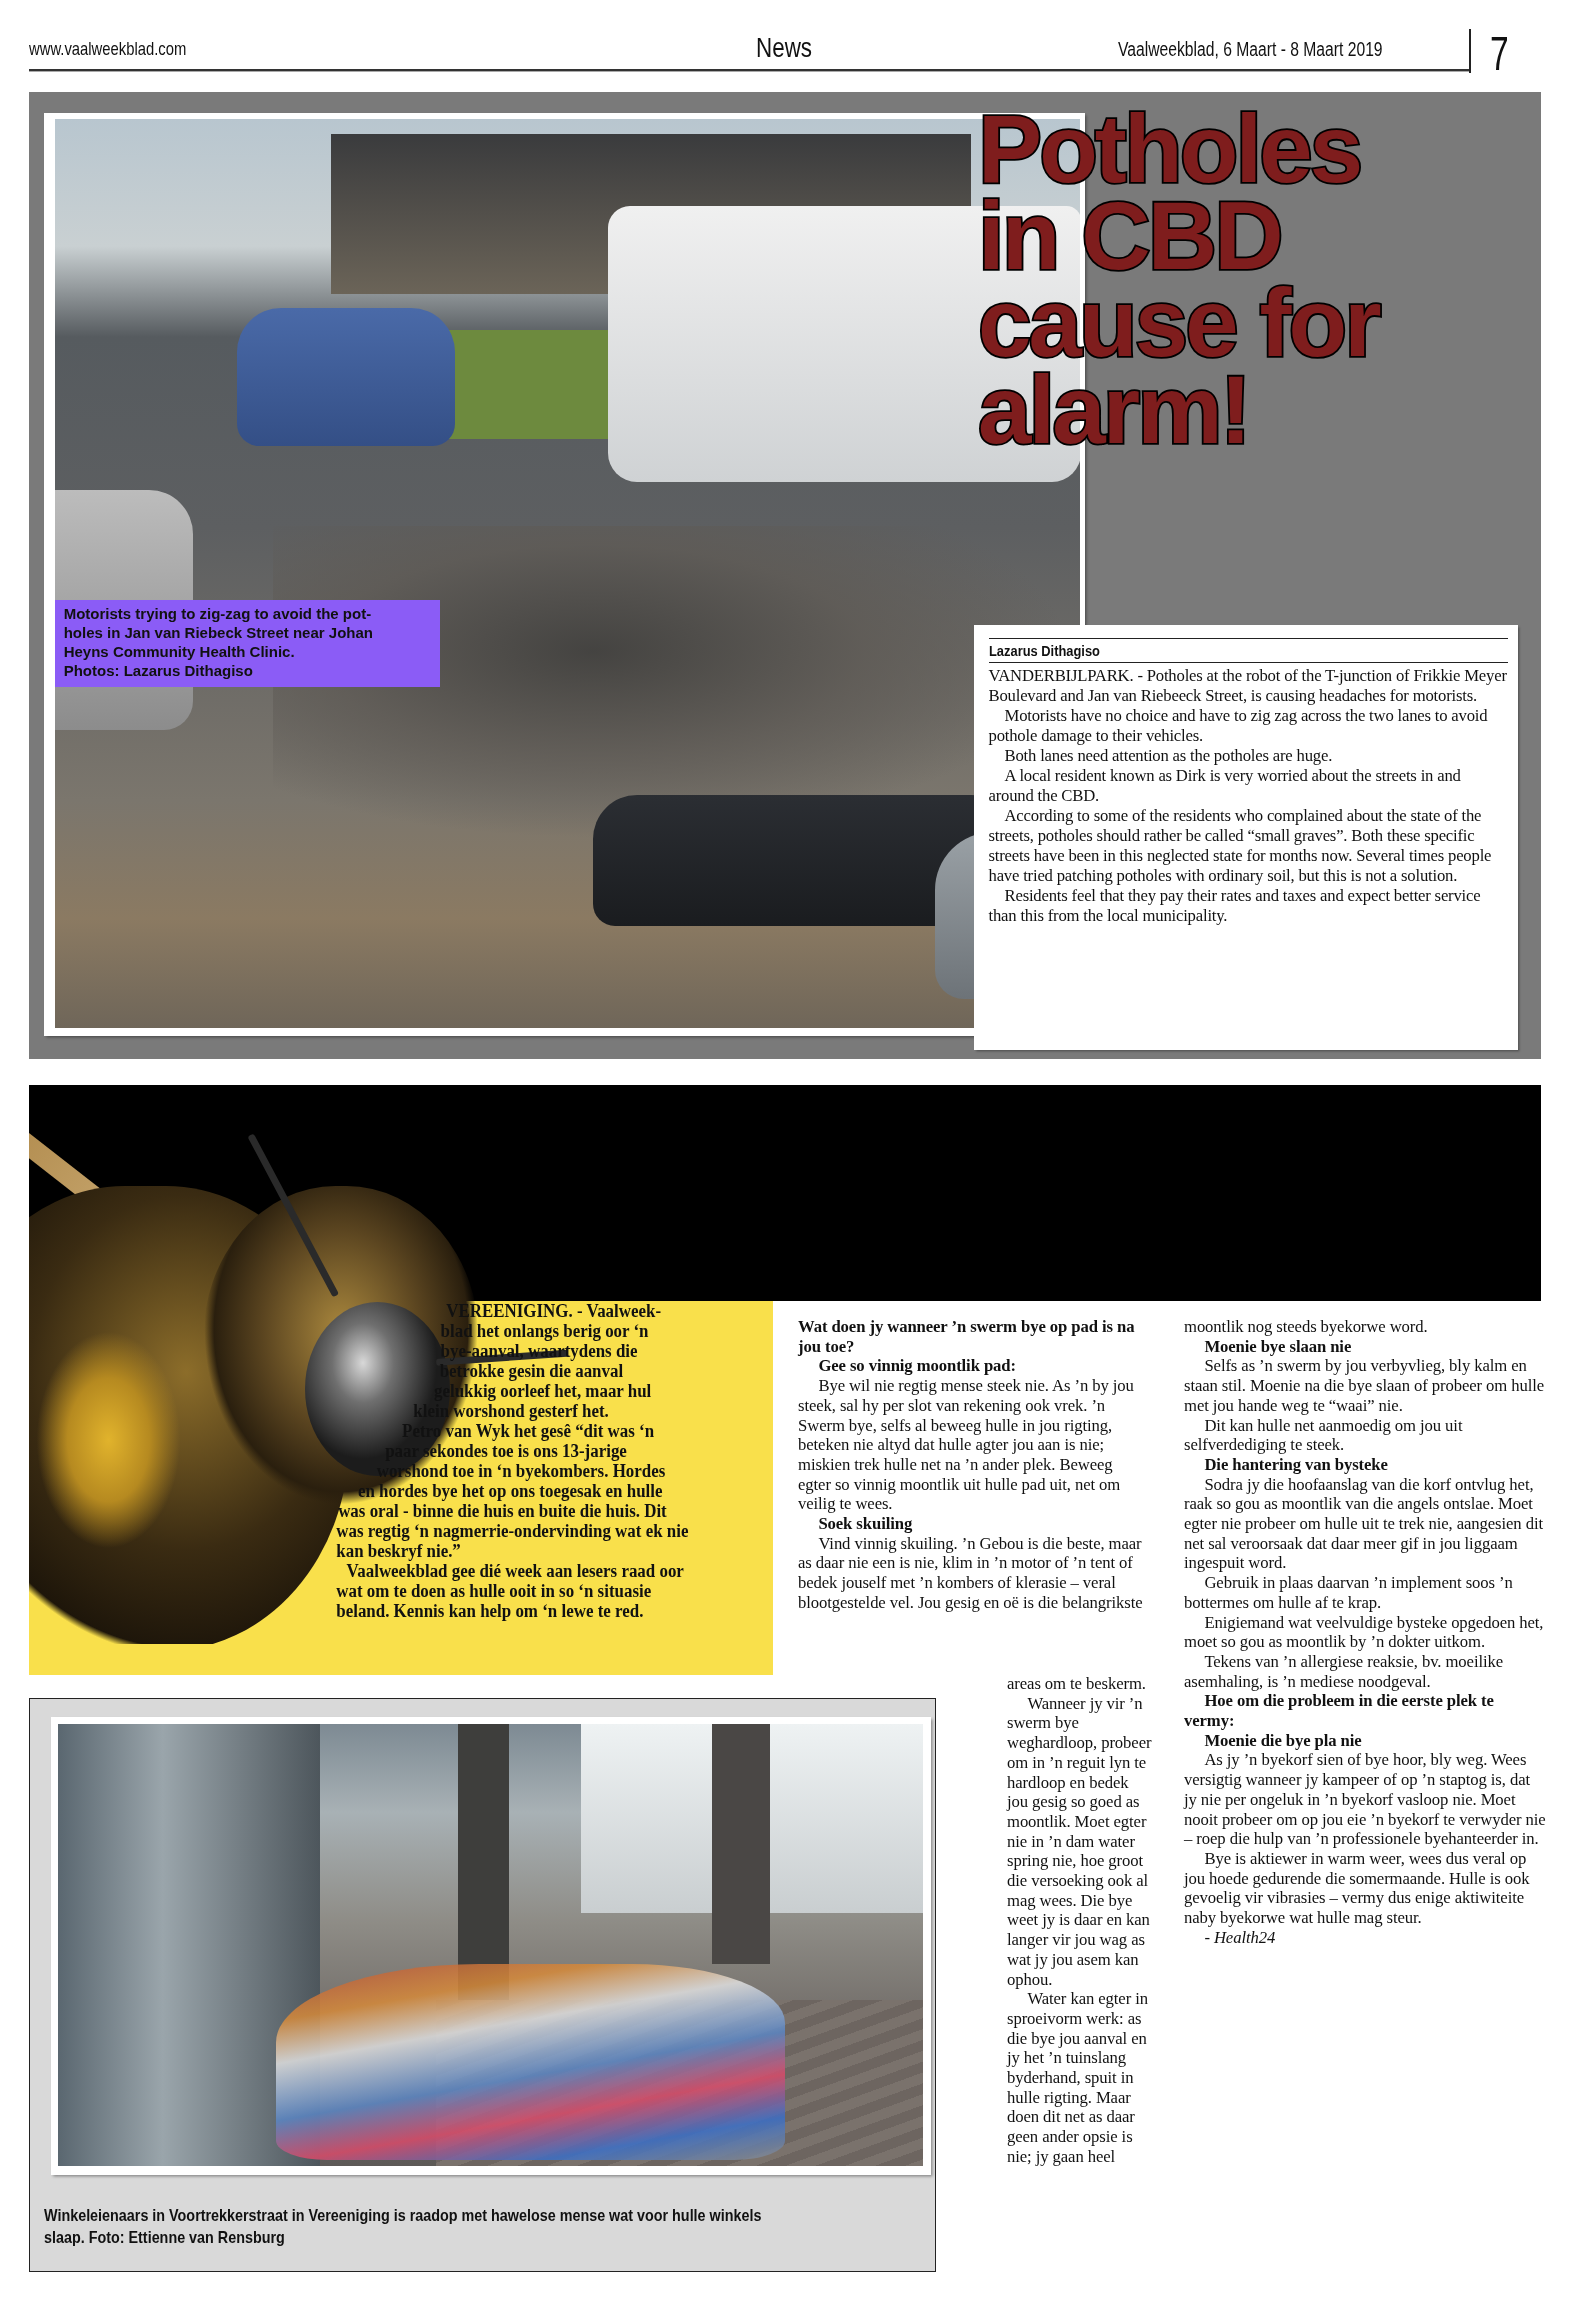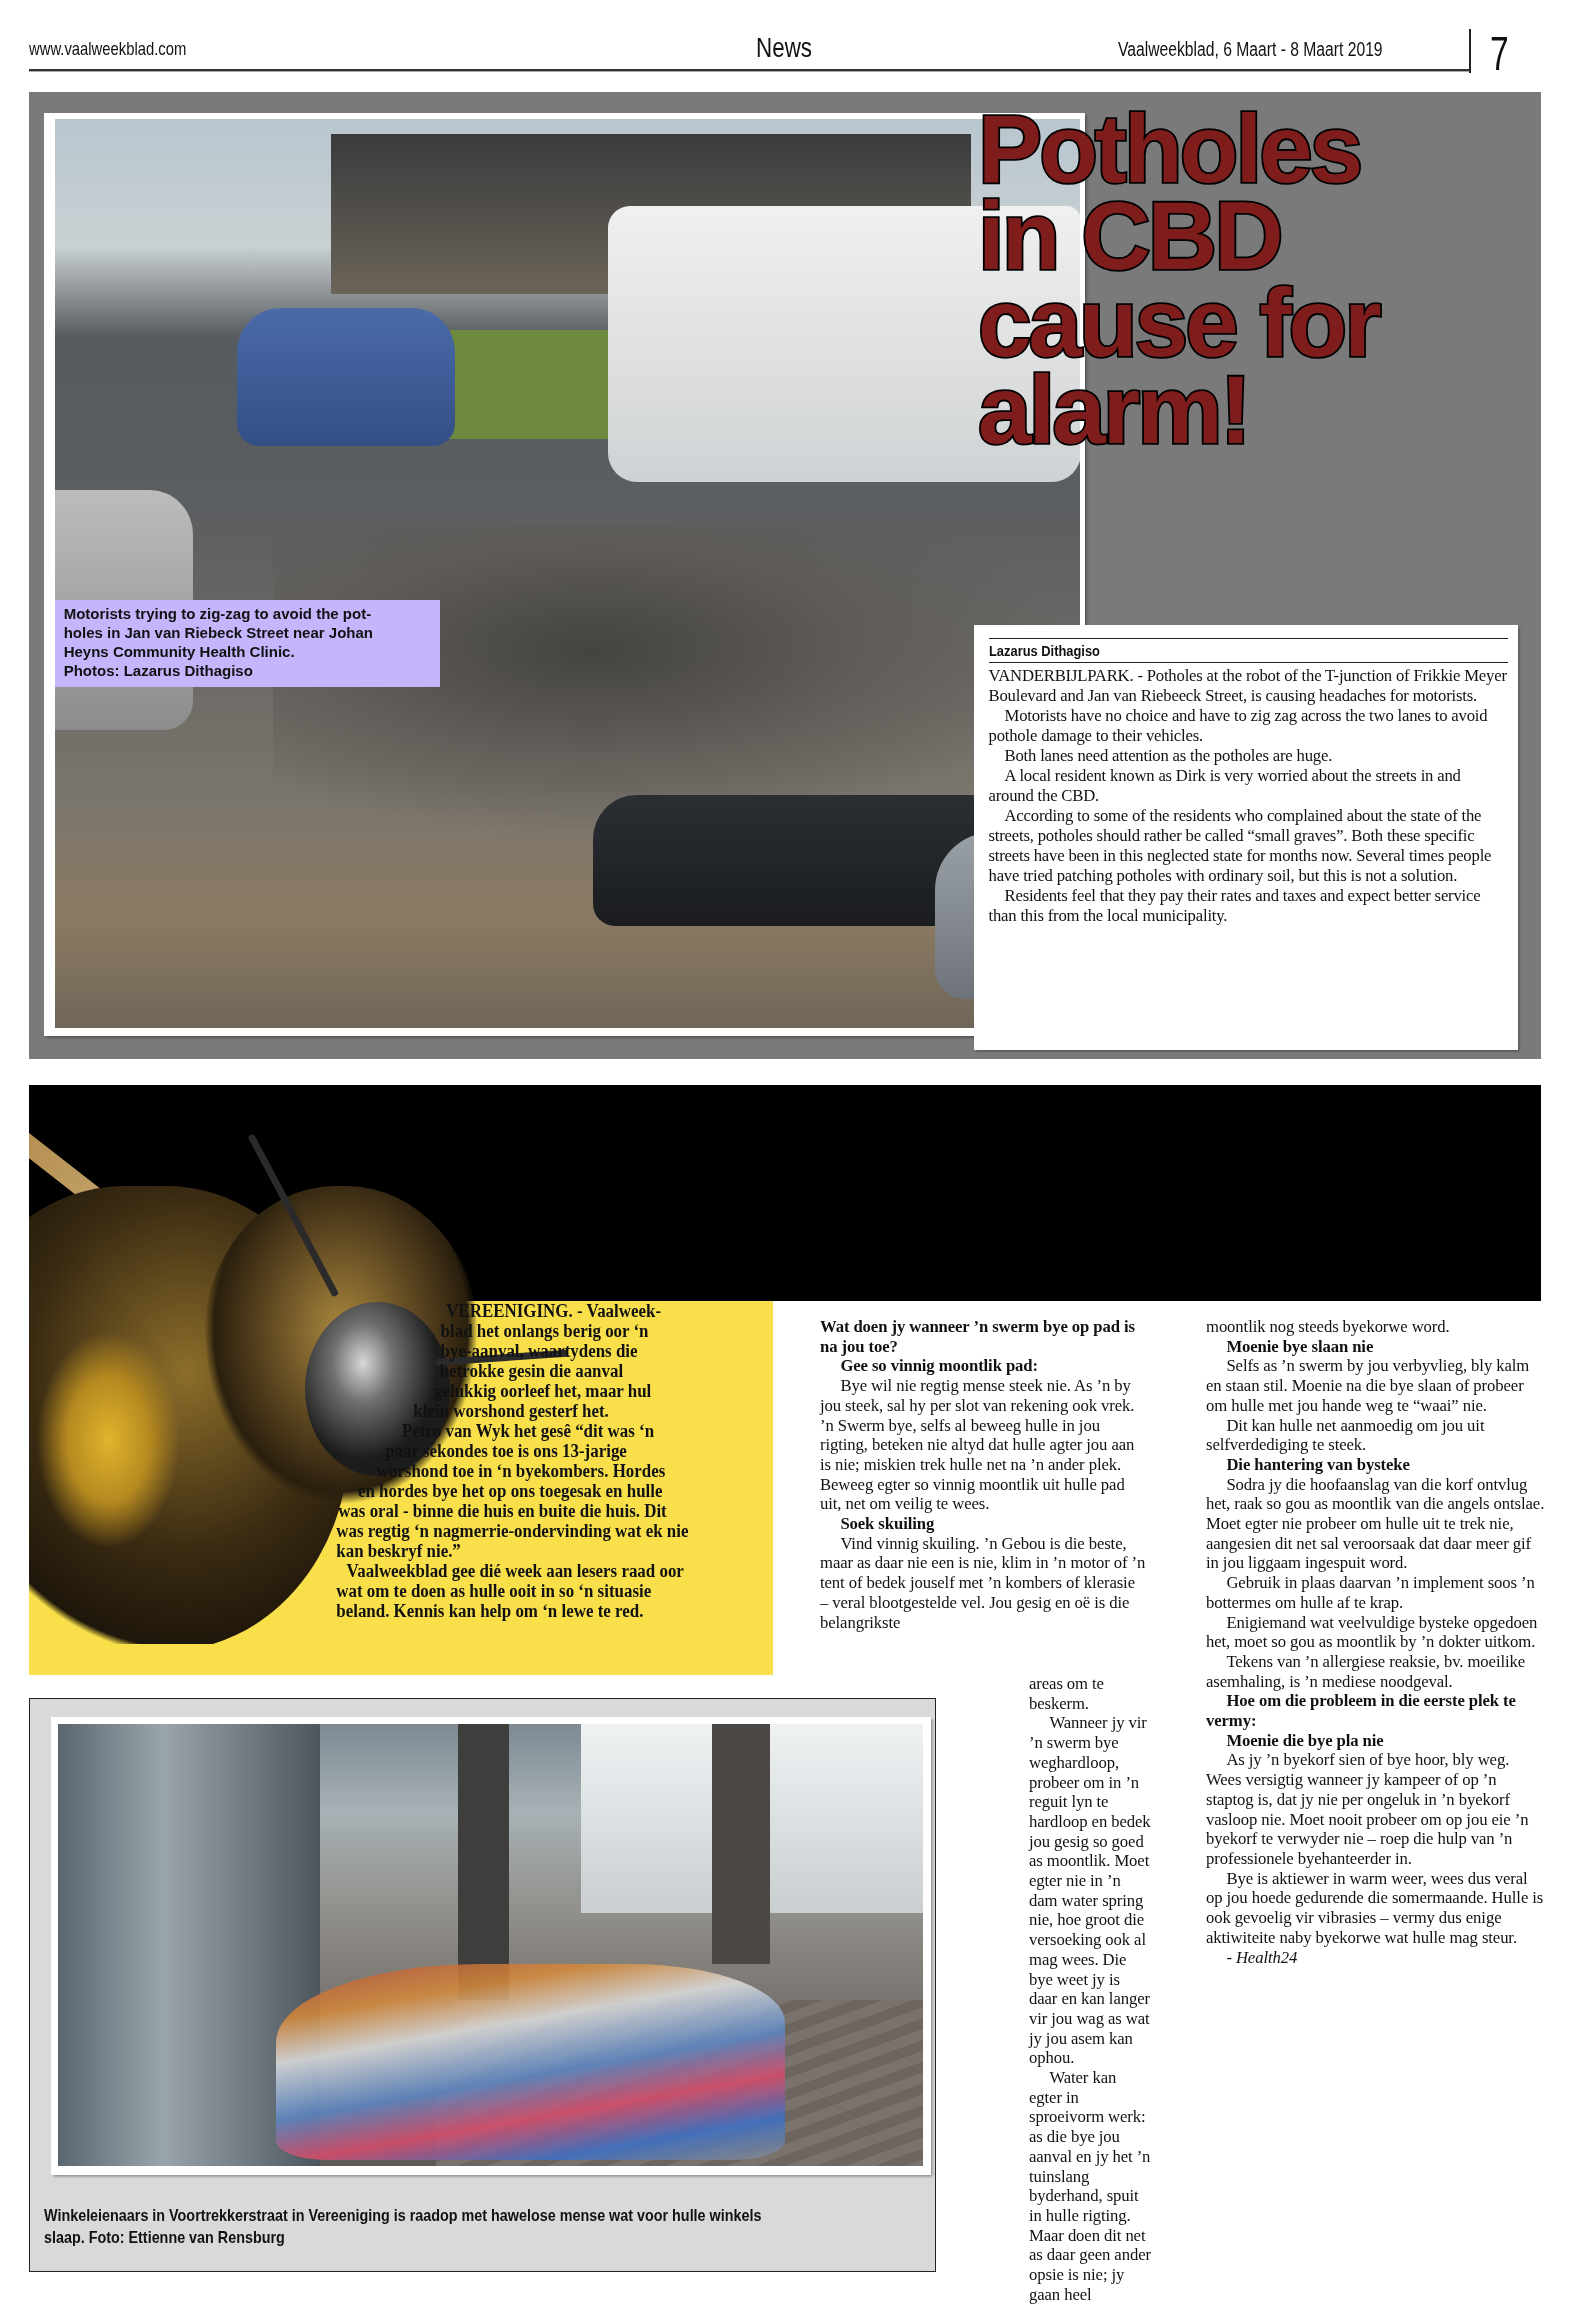--- a/index.html
+++ b/index.html
@@ -23,21 +23,21 @@
       linear-gradient(180deg, #b8c6cf 0%, #c9d0d2 14%, #565b5f 24%, #5d5f61 45%, #6c6a66 60%, #7b766d 75%, #8b7a62 88%, #6f6659 100%); }
   .pot-photo .bldg { position: absolute; left: 276px; top: 14.5px; width: 640px; height: 160px; background: linear-gradient(180deg,#3a3b3d,#6b6458); }
   .pot-photo .grass { position: absolute; left: 393px; top: 211px; width: 240px; height: 109px; background: #6d8a3e; }
   .pot-photo .bakkie { position: absolute; left: 553px; top: 87px; width: 473px; height: 276px; background: linear-gradient(180deg,#f0f0f0,#cfd2d4); border-radius: 22px 14.5px 29px 29px; }
   .pot-photo .hatch { position: absolute; left: 182px; top: 189px; width: 218px; height: 138px; background: linear-gradient(180deg,#4a6aa8,#344f86); border-radius: 44px 44px 22px 22px; }
   .pot-photo .silver { position: absolute; left: 0; top: 371px; width: 138px; height: 240px; background: linear-gradient(180deg,#bcbcbc,#8c8c8c); border-radius: 0 44px 29px 0; }
   .pot-photo .potholes { position: absolute; left: 218px; top: 407px; width: 800px; height: 313px; background: radial-gradient(ellipse at 40% 40%, #3b3a38 0%, #5e5a55 40%, transparent 70%); opacity: .8; }
   .pot-photo .dark-car { position: absolute; left: 538px; top: 676px; width: 436px; height: 131px; background: linear-gradient(180deg,#2b2e33,#1a1c1f); border-radius: 44px 58px 22px 22px; }
   .pot-photo .grey-car { position: absolute; left: 880px; top: 713px; width: 145px; height: 167px; background: linear-gradient(180deg,#9aa1a6,#6d7378); border-radius: 58px 0 0 29px; }
 
-  .pot-caption { position: absolute; left: 55px; top: 600px; width: 385px; height: 87px; background: #c4b5fd; padding: 4.4px 8.7px; font-family: "Liberation Sans", sans-serif; font-weight: bold; font-size: 15px; line-height: 19px; }
+  .pot-caption { position: absolute; left: 55px; top: 600px; width: 385px; height: 87px; background: #8b5cf6; padding: 4.4px 8.7px; font-family: "Liberation Sans", sans-serif; font-weight: bold; font-size: 15px; line-height: 19px; }
 
   .pot-headline { position: absolute; left: 978px; top: 105px; width: 553px; font-family: "Liberation Sans", sans-serif; font-weight: bold; font-size: 96px; line-height: 87px; letter-spacing: -2.9px; color: #7f1d1d;
     -webkit-text-stroke: 3.6px #000; paint-order: stroke fill; }
 
   .pot-article { position: absolute; left: 974px; top: 625px; width: 544px; height: 425px; background: #fff; padding: 13px 10.2px 7.3px 14.5px; box-shadow: 1.5px 1.5px 2.2px rgba(0,0,0,.35); }
   .byline-rule { border-top: 1.5px solid #222; margin-bottom: 4.4px; }
   .byline { font-family: "Liberation Sans", sans-serif; font-weight: bold; font-size: 14px; transform: scaleX(0.92); transform-origin: left; margin-bottom: 2.9px; }
   .byline-rule2 { border-top: 1.1px solid #222; margin-bottom: 2.9px; }
   .pot-body p { font-size: 16.7px; line-height: 20px; text-indent: 0; letter-spacing: -0.2px; }
   .pot-body p + p { text-indent: 16px; }
@@ -52,21 +52,21 @@
   .bee-img .head { position: absolute; left: 174px; top: 95px; width: 276px; height: 320px; border-radius: 48%; background: radial-gradient(ellipse at 50% 45%, #a9873d 0%, #5b4520 40%, #2a1f0e 65%, transparent 70%); }
   .bee-img .eye { position: absolute; left: 276px; top: 211px; width: 145px; height: 174px; border-radius: 50%; background: radial-gradient(ellipse at 40% 35%, #d8d8d8 0%, #6f6f6f 25%, #1c1c1c 60%); }
   .bee-img .antenna1 { position: absolute; left: 218px; top: 44px; width: 7.3px; height: 182px; background: #2a2a2a; transform: rotate(-28deg); transform-origin: top; border-radius: 2.9px; }
   .bee-img .antenna2 { position: absolute; left: 407px; top: 262px; width: 167px; height: 7.3px; background: #2a2a2a; transform: rotate(-4deg); border-radius: 2.9px; }
   .bee-img .wing { position: absolute; left: -29px; top: 22px; width: 233px; height: 20.4px; background: linear-gradient(90deg,#c49a55,#e7c58a); transform: rotate(38deg); transform-origin: left; opacity: .9; }
 
   .bee-intro { position: absolute; left: 262px; top: 1301px; width: 494px; font-weight: bold; font-size: 18px; line-height: 20px; font-family: "Liberation Serif", serif; transform: scaleX(0.94); transform-origin: left; }
   .bee-intro .ln { display: block; white-space: nowrap; }
 
   .bee-col { position: absolute; font-size: 16.7px; line-height: 19.7px; letter-spacing: -0.1px; }
-  .bee-col p { text-indent: 0; margin-left: 22px; }
+  .bee-col p { text-indent: 0; }
   .bee-col p.ind { text-indent: 20.4px; }
   .bee-col p.h { font-weight: bold; }
   .bee-col p.hi { font-weight: bold; text-indent: 20.4px; }
   .bee-col .src { font-style: italic; text-indent: 20.4px; }
   .col1 { left: 798px; top: 1317px; width: 349px; }
   .col1b { left: 1007px; top: 1674px; width: 145px; }
   .col2 { left: 1184px; top: 1317px; width: 362px; }
 
   
   .home-panel { position: absolute; left: 29px; top: 1698px; width: 907px; height: 574px; background: #d9d9d9; border: 1.5px solid #222; }

